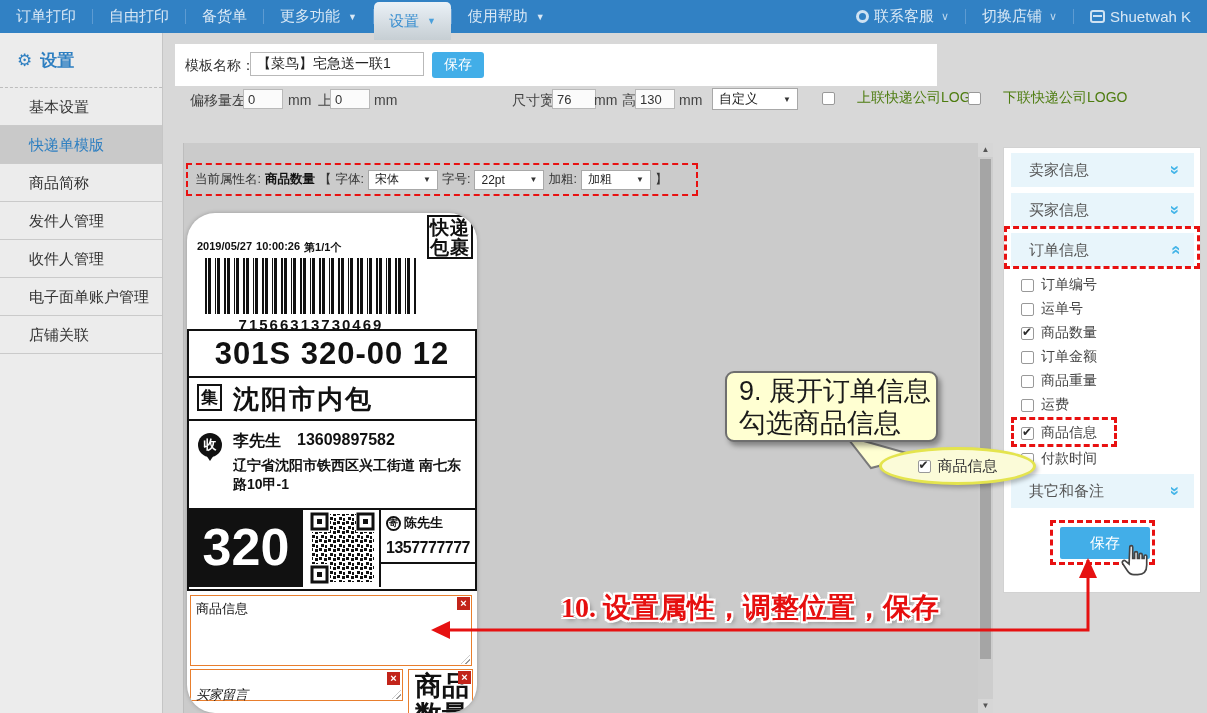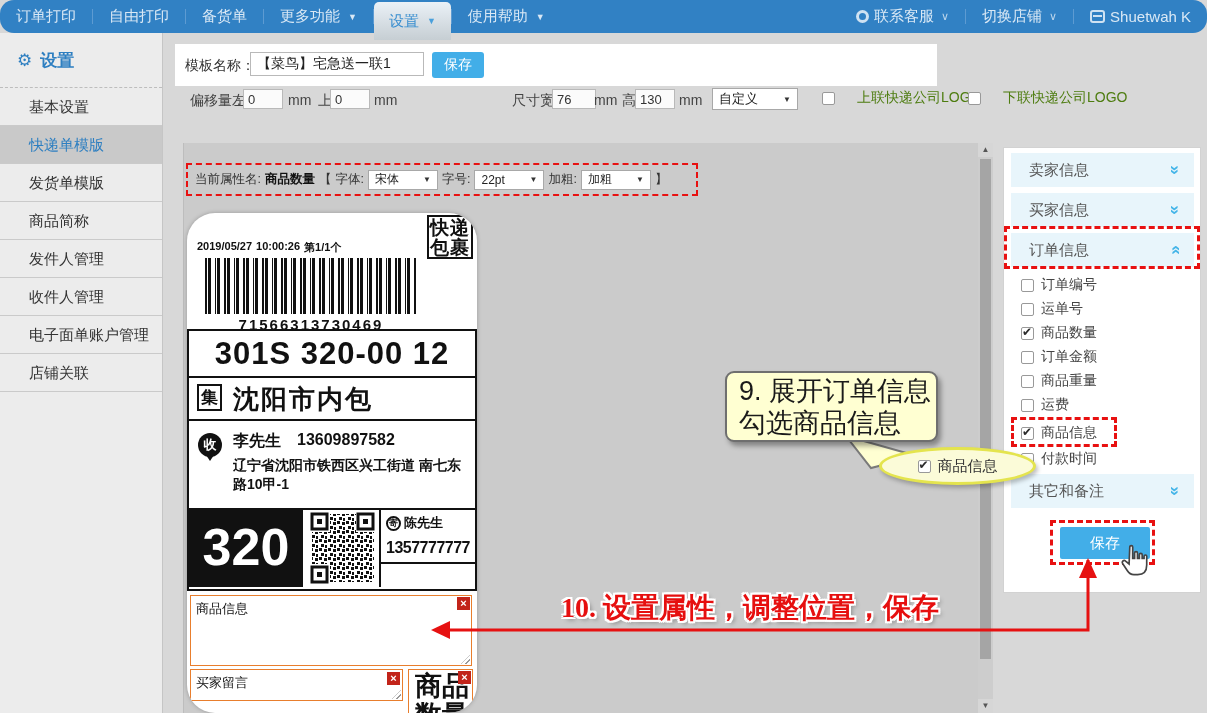--- a/index.html
+++ b/index.html
@@ -2,21 +2,21 @@
 <html><head>
 <meta charset="utf-8">
 <style>
   * { margin:0; padding:0; box-sizing:border-box; font-family:"Liberation Sans",sans-serif; }
   html,body { background:#9a9a9a; }
   #app { position:relative; width:1207px; height:713px; background:#d8d8d8; overflow:hidden; }
   .abs { position:absolute; }
 
   
   #navbar { position:absolute; left:0; top:0; width:1207px; height:33px; background:#3181c4;
-            display:flex; align-items:flex-start; color:#d9e8f5; font-size:15px; z-index:5; overflow:visible;border-radius:14px; }
+            display:flex; align-items:flex-start; color:#d9e8f5; font-size:15px; z-index:5; overflow:visible; }
   .nav-item { display:flex; align-items:center; gap:5px; height:33px; padding:0 16px; white-space:nowrap; cursor:pointer; }
   .nsep { width:1px; height:15px; background:#5d9bd2; margin-top:9px; flex:none; }
   .caret { font-size:9px; margin-left:3px; }
   .tcaret { font-size:11px; color:#bcd6ec; margin-left:2px; }
   .nav-tab { height:38px; margin-top:2px; background:linear-gradient(#eaf1f7,#c6ced3); border-radius:5px 5px 0 0;
              color:#3a8fd0; padding:0 15px; }
   .nav-tab .caret { color:#4aa0dc; }
   .nav-right { margin-left:auto; display:flex; align-items:flex-start; }
   .csicon { width:13px; height:13px; border-radius:50%; background:#cfe2f2; position:relative; flex:none; }
   .csicon::after { content:""; position:absolute; left:3px; top:3px; width:7px; height:7px; border-radius:50%; background:#3181c4; }
@@ -87,21 +87,21 @@
   .sicon { display:inline-block; width:15px; height:15px; border:2px solid #111; border-radius:50%; font-size:9px;
            line-height:11px; text-align:center; font-weight:700; flex:none; }
   .sphone { position:absolute; left:5px; top:29px; font-size:16px; font-weight:700; letter-spacing:-0.5px; white-space:nowrap; }
   .sdiv { position:absolute; left:0; top:52px; width:96px; border-top:2px solid #111; }
   .ssign { position:absolute; left:5px; top:56px; font-size:18px; font-weight:700;margin-top:19px; }
   .prodbox { left:3px; top:382px; width:282px; height:71px; border:1px solid #e87e2d; }
   .buyerbox { left:3px; top:456px; width:213px; height:32px; border:1px solid #e87e2d; }
   .qtybox { left:221px; top:456px; width:65px; height:57px; border:1px solid #e87e2d; font-size:27px; font-weight:700;
             line-height:29px; font-family:"Liberation Serif",serif; padding:2px 0 0 6px; }
   .fieldlbl { position:absolute; left:5px; top:4px; font-size:13px; color:#111; font-weight:400; }
-  .buyerbox .fieldlbl { top:4px; }
+  .buyerbox .fieldlbl { top:16px;font-style:italic; }
   .xicon { position:absolute; right:1px; top:1px; width:13px; height:13px; background:#c2241a; color:#fff;
            font-size:11px; line-height:12px; text-align:center; font-weight:700; cursor:pointer; }
   .rhandle { position:absolute; right:1px; bottom:1px; width:9px; height:9px;
              background:repeating-linear-gradient(135deg,transparent 0 2px,#999 2px 3.5px);
              clip-path:polygon(100% 0,100% 100%,0 100%); cursor:nwse-resize; }
 
   
   #vscroll { left:978px; top:143px; width:15px; height:570px; background:#cdcdcd; }
   .scbtn { position:absolute; left:0; width:15px; height:14px; background:#d6d6d6; color:#555; font-size:8px;
            text-align:center; line-height:14px; cursor:pointer; }
@@ -191,21 +191,20 @@
     </div>
   </div>
 
   <div id="sidebar">
     <div class="sb-title">
         <span class="gear">⚙</span>
         <span>设置</span>
       </div>
     <div class="sb-item">基本设置</div>
     <div class="sb-item active">快递单模版</div>
-    <div class="sb-item">发货单模版</div>
     <div class="sb-item">商品简称</div>
     <div class="sb-item">发件人管理</div>
     <div class="sb-item">收件人管理</div>
     <div class="sb-item">电子面单账户管理</div>
     <div class="sb-item">店铺关联</div>
   </div>
 
   <div class="abs" id="tplband"></div>
   <span class="abs" id="tplname-label">模板名称：</span>
   <input class="abs" id="tplname-input" value="【菜鸟】宅急送一联1" style="">

